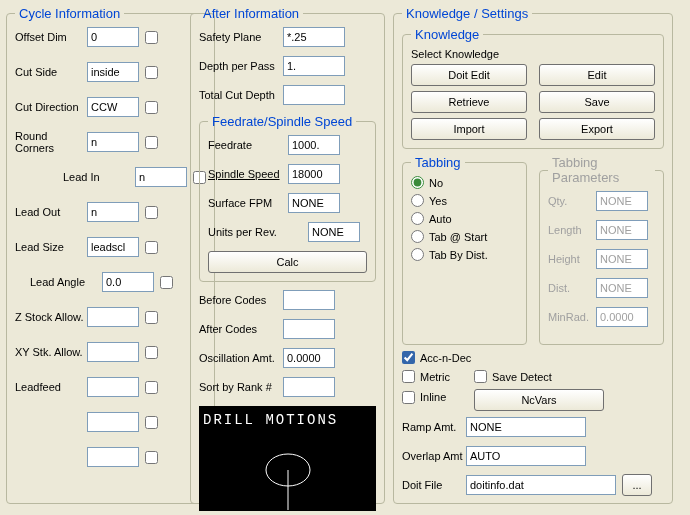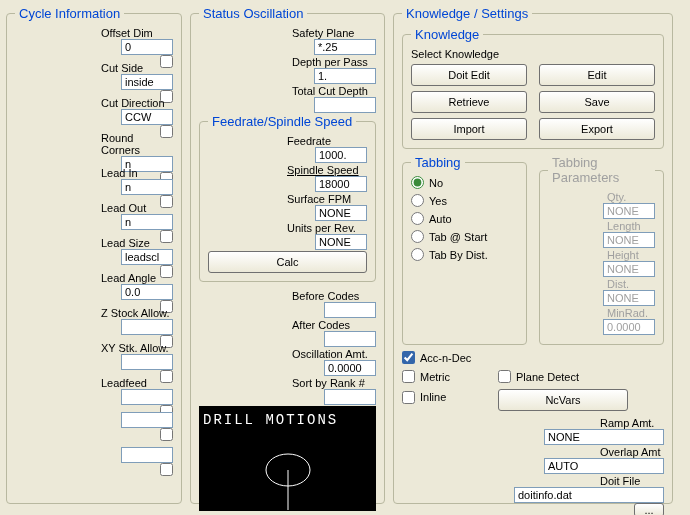--- a/index.html
+++ b/index.html
@@ -23,24 +23,23 @@
   padding: 6px 8px 8px 8px;
   margin-bottom: 6px;
 }
 legend {
   color: #0046d5;
   padding: 0 4px;
   font-size: 13px;
 }
 .row {
   display: flex;
-  align-items: flex-end;
+  align-items: center;
   margin-bottom: 9px;
   height: 20px;
-  flex-direction: column;
 }
 .row label.fld {
   width: 72px;
   flex-shrink: 0;
 }
 .col3 .row label.fld { width: 64px; }
 input[type=text] {
   border: 1px solid #7f9db9;
   background: #fff;
   height: 20px;
@@ -105,21 +104,21 @@
   gap: 5px 12px;
   margin-top: 4px;
 }
 .btn-grid button { width: 100%; }
 
 .split { display: flex; gap: 12px; }
 .tabcol { flex: 1; }
 .paramcol { flex: 1; }
 
 .cbline { display: flex; align-items: center; gap: 5px; margin-bottom: 6px; }
-.cb-grid { display: flex; gap: 26px; flex-wrap: wrap; }
+.cb-grid { display: flex; gap: 2px; flex-wrap: wrap; }
 </style>
 </head>
 <body>
 
 <div class="columns">
 
   <div class="col1">
     <fieldset style="height:498px;">
       <legend>Cycle Information</legend>
       <div id="cycle-rows">
@@ -136,21 +135,21 @@
           <div class="row" style="margin-bottom: 15px;">
             <label class="fld">Cut Direction</label>
             <input type="text" class="txt-s" value="CCW" style="">
             <input type="checkbox" class="cb-after" style="">
           </div>
           <div class="row" style="margin-bottom: 15px;">
             <label class="fld">Round Corners</label>
             <input type="text" class="txt-s" value="n" style="">
             <input type="checkbox" class="cb-after" style="">
           </div>
-          <div class="row" style="margin-bottom: 15px;">
+          <div class="row" style="margin-bottom: 15px; margin-left: 48px;">
             <label class="fld">Lead In</label>
             <input type="text" class="txt-s" value="n" style="">
             <input type="checkbox" class="cb-after" style="">
           </div>
           <div class="row" style="margin-bottom: 15px;">
             <label class="fld">Lead Out</label>
             <input type="text" class="txt-s" value="n" style="">
             <input type="checkbox" class="cb-after" style="">
           </div>
           <div class="row" style="margin-bottom: 15px;">
@@ -187,21 +186,21 @@
             <label class="fld"></label>
             <input type="text" class="txt-s" style="">
             <input type="checkbox" class="cb-after" style="">
           </div>
         </div>
     </fieldset>
   </div>
 
   <div class="col2">
     <fieldset style="height:498px;">
-      <legend>Status Oscillation</legend>
+      <legend>After Information</legend>
 
       <div class="row">
         <label class="fld" style="width:84px;">Safety Plane</label>
         <input type="text" class="txt-m" value="*.25" style="">
       </div>
       <div class="row">
         <label class="fld" style="width:84px;">Depth per Pass</label>
         <input type="text" class="txt-m" value="1." style="">
       </div>
       <div class="row">
@@ -330,21 +329,21 @@
         <input type="checkbox" checked="" style="">
         <span>Acc-n-Dec</span>
       </div>
       <div class="cb-grid">
         <div class="cbline" style="width:70px;">
           <input type="checkbox" style="">
           <span>Metric</span>
         </div>
         <div class="cbline">
           <input type="checkbox" style="">
-          <span>Plane Detect</span>
+          <span>Save Detect</span>
         </div>
       </div>
       <div class="cb-grid">
         <div class="cbline" style="width:70px;">
           <input type="checkbox" style="">
           <span>Inline</span>
         </div>
         <button style="width:130px;">NcVars</button>
       </div>
 

